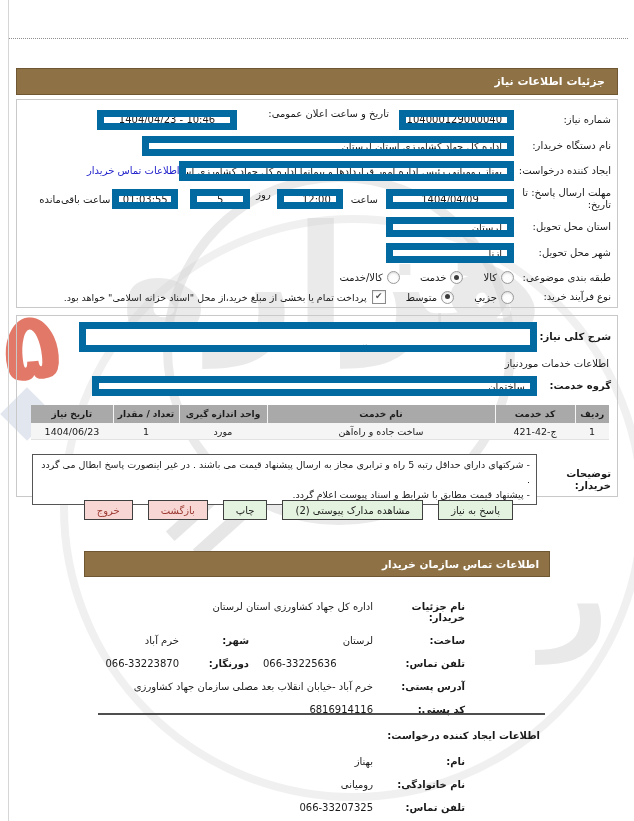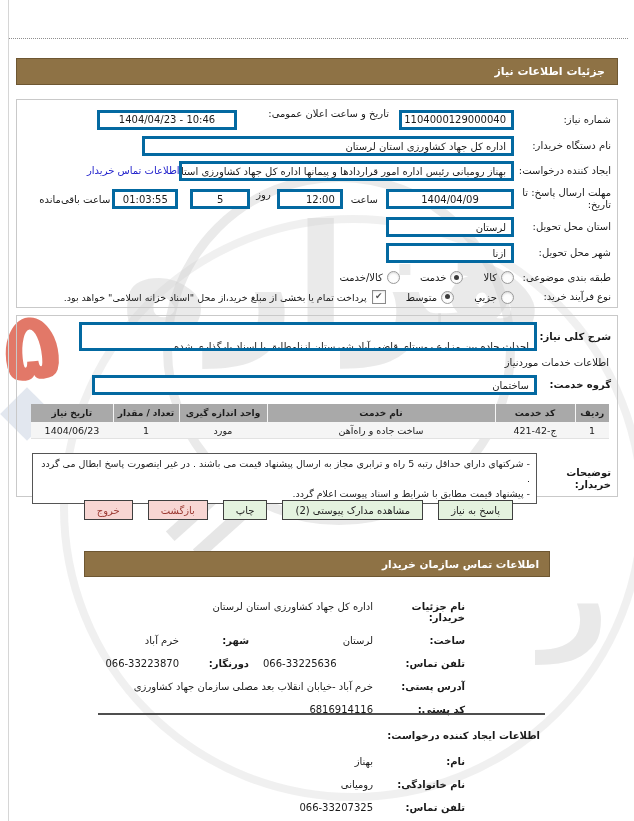--- a/index.html
+++ b/index.html
@@ -22,35 +22,35 @@
   .wm-ring2{left:60px;top:215px;width:570px;height:570px;border:8px solid rgba(206,206,206,.30);border-radius:50%;}
   .wm-red{left:2px;top:298px;font-size:96px;font-weight:bold;color:rgba(219,86,66,.80);transform:rotate(-6deg);line-height:1;}
   .wm-txt{left:120px;top:205px;font-size:150px;font-weight:bold;color:rgba(208,208,208,.45);line-height:1;}
   .wm-txt2{left:540px;top:535px;font-size:120px;font-weight:bold;color:rgba(212,212,212,.50);line-height:1;}
   .wm-bar{width:95px;height:13px;background:rgba(205,205,205,.5);transform:rotate(-42deg);}
   .wm-bar1{left:158px;top:498px;}
   .wm-bar2{left:185px;top:516px;}
   .wm-tri{left:8px;top:395px;width:38px;height:38px;background:rgba(203,211,225,.55);transform:rotate(45deg);}
 
   
-  .bar1{position:absolute;top:58px;right:16px;left:16px;height:27px;box-sizing:border-box;
+  .bar1{position:absolute;top:68px;right:16px;left:16px;height:27px;box-sizing:border-box;
         background:#8E7245;border:1px solid #6e5732;color:#fff;font-weight:bold;font-size:11px;
         line-height:25px;padding-right:12px;padding-left:48px;}
   .bar2{position:absolute;top:551px;right:84px;width:466px;height:26px;box-sizing:border-box;
         background:#8E7245;border:1px solid #6e5732;color:#fff;font-weight:bold;font-size:10.5px;
         line-height:24px;padding-right:10px;}
 
   
   .box1{position:absolute;top:99px;right:16px;left:16px;height:209px;border:1px solid #c9c9c9;box-sizing:border-box;}
   .box2{position:absolute;top:315px;right:16px;left:16px;height:182px;border:1px solid #c9c9c9;box-sizing:border-box;}
 
   .row{display:flex;direction:rtl;align-items:center;padding:0 6px;position:relative;}
   .lbl{width:97px;flex:none;line-height:12px;}
   .lblB{width:74px;flex:none;font-weight:bold;line-height:12px;}
-  .inp{height:20px;border:3px solid #0369a1;background:#fff;box-sizing:border-box;
+  .inp{height:20px;border:7px solid #0369a1;background:#fff;box-sizing:border-box;
        display:flex;align-items:center;padding:0 5px;overflow:hidden;white-space:nowrap;}
   .inp.center{justify-content:center;}
   .num{direction:ltr;unicode-bidi:isolate;}
   .w130{width:115px;padding-left:19px;} .w140{width:140px;} .w372{width:372px;} .w335{width:335px;}
   .w128{width:128px;} .w66{width:66px;} .w60{width:60px;} .gap12{margin-right:12px;}
   .midlbl{margin:0 8px;flex:none;}
   .daylbl{margin:0 6px;flex:none;position:relative;top:-5px;}
 
   .creator-link{position:absolute;left:70px;top:4px;color:#2222CC;font-size:10px;z-index:3;cursor:pointer;white-space:nowrap;}
 

